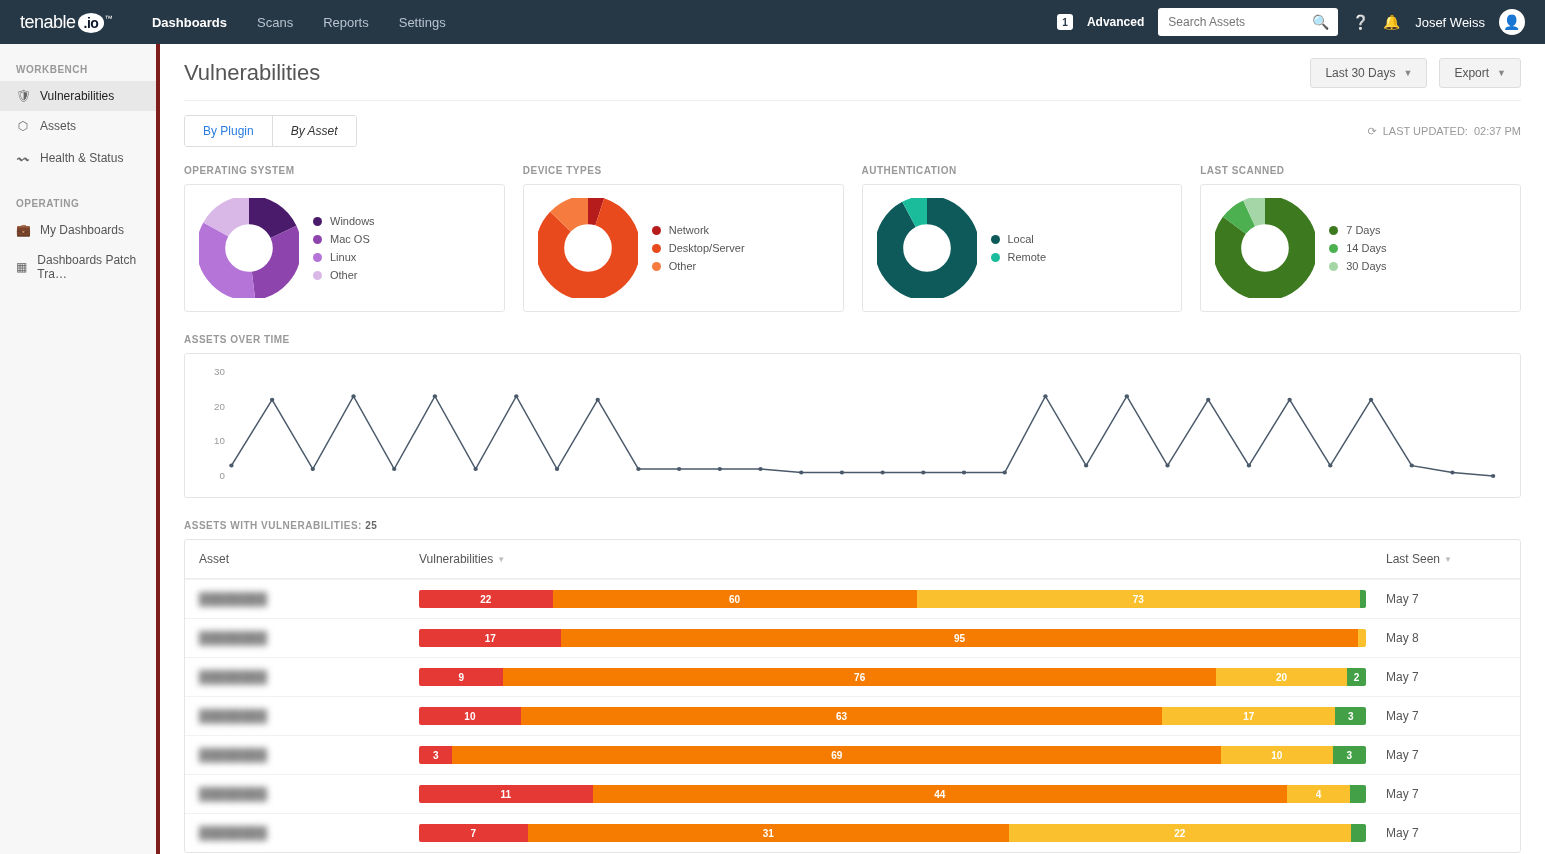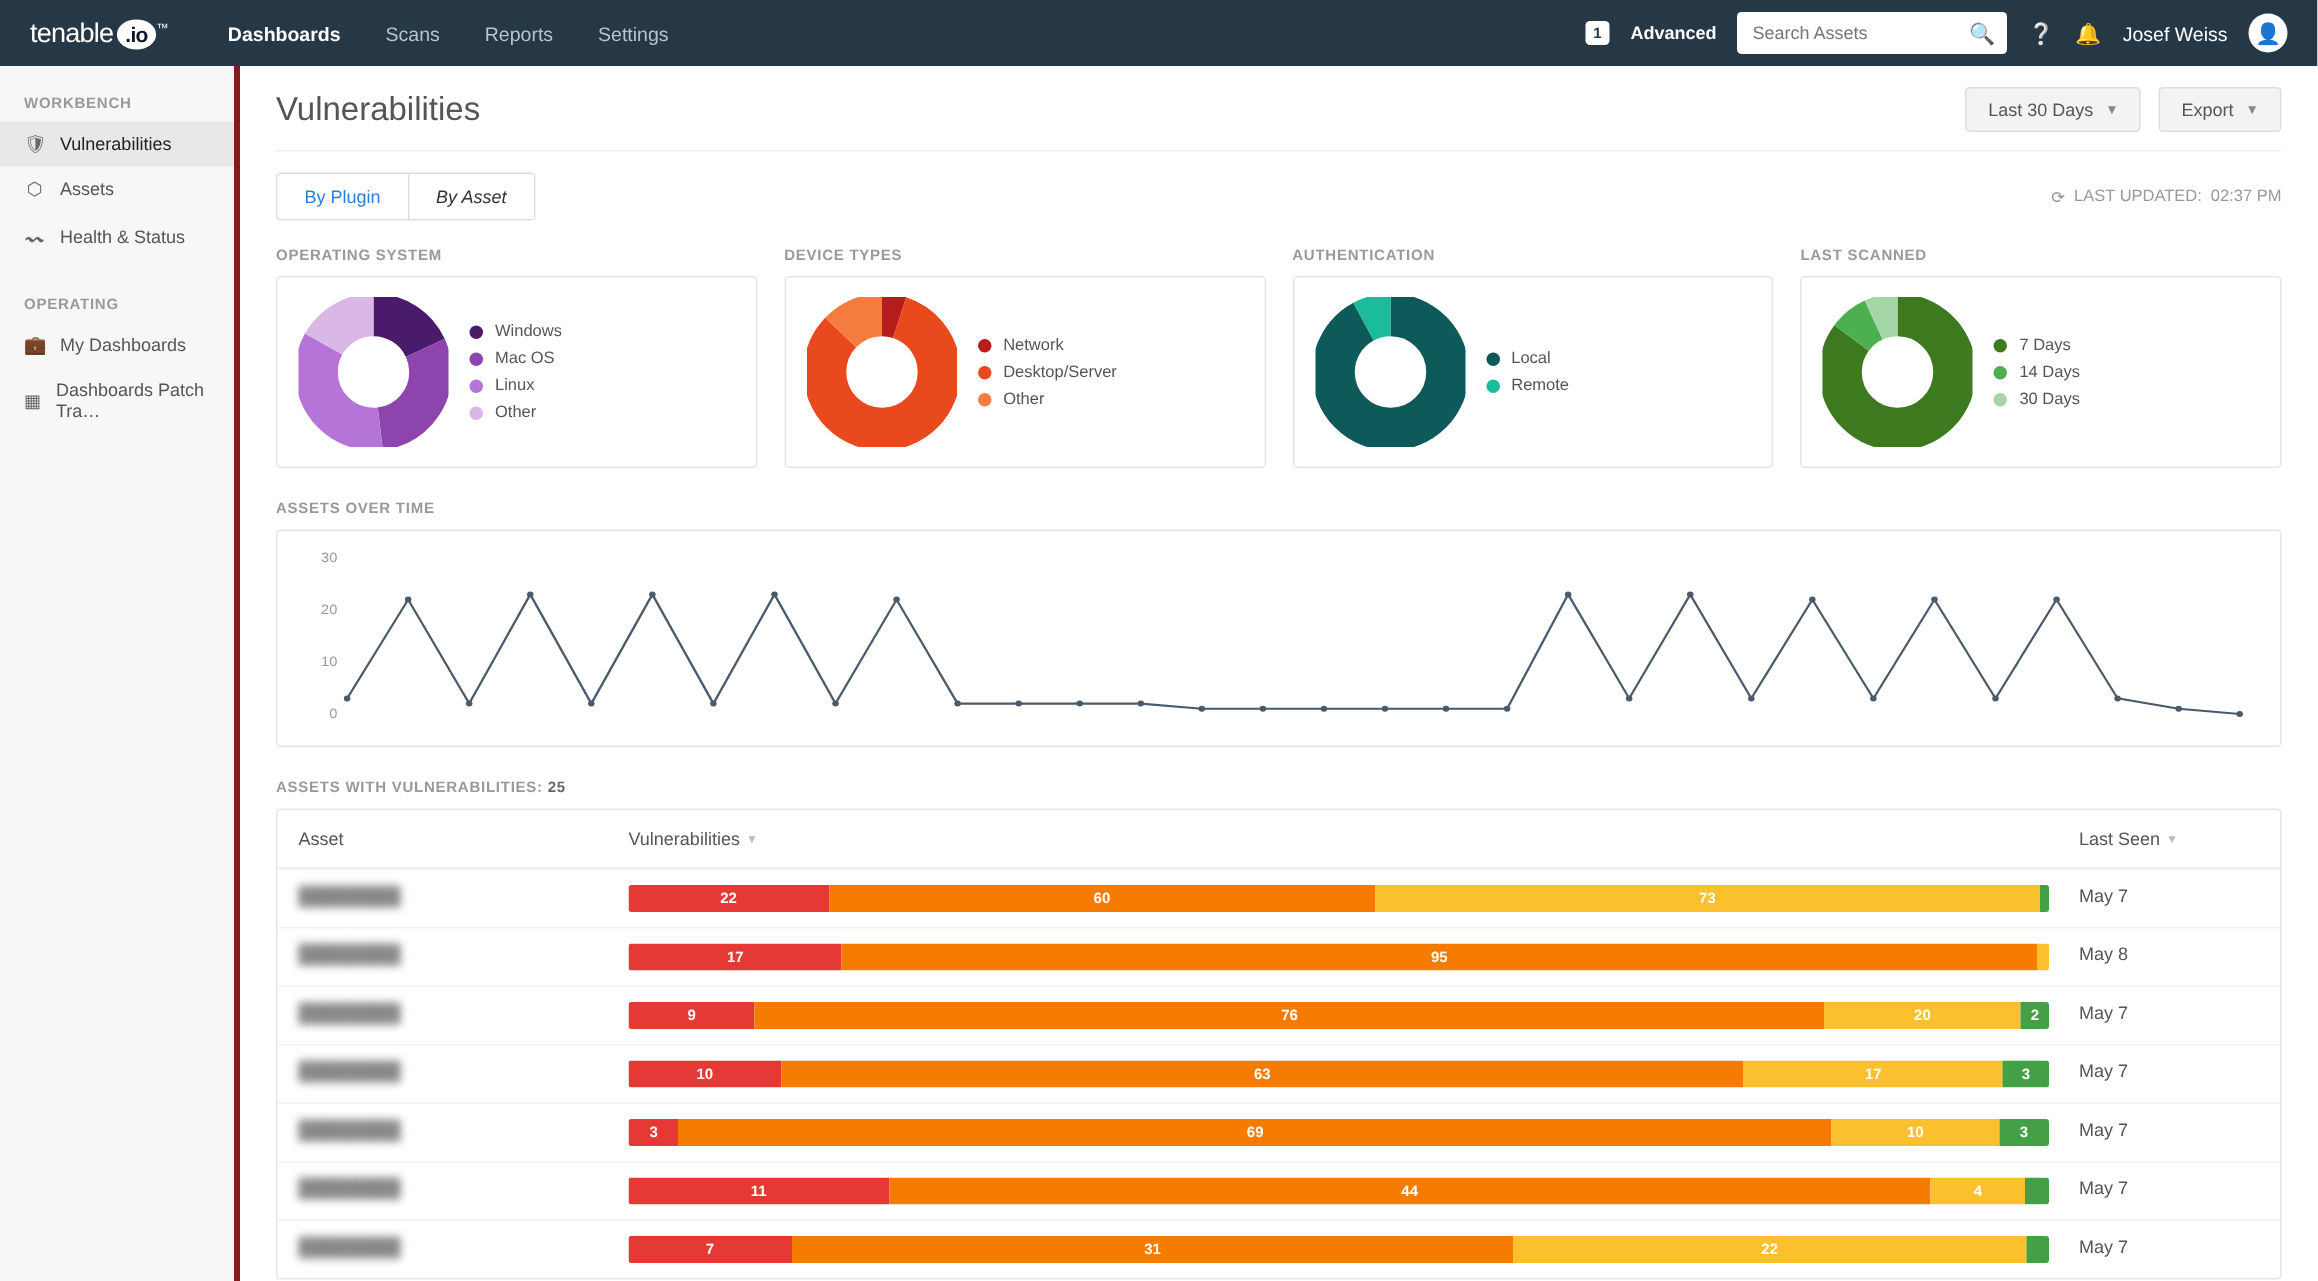--- a/index.html
+++ b/index.html
@@ -47,21 +47,21 @@
 .legend-dot { width: 9px; height: 9px; border-radius: 50%; flex-shrink: 0; }
 .section-label { font-size: 10px; color: #999; font-weight: 600; letter-spacing: 0.5px; margin-bottom: 8px; }
 .line-card { border: 1px solid #e5e5e5; border-radius: 3px; padding: 12px 16px 8px 16px; margin-bottom: 22px; }
 .line-chart { width: 100%; height: 120px; }
 .table-wrap { border: 1px solid #e5e5e5; border-radius: 3px; }
 .thead { display: flex; padding: 12px 14px; font-size: 12px; color: #555; border-bottom: 1px solid #eee; }
 .th-asset { width: 220px; }
 .th-vuln { flex: 1; display: flex; align-items: center; gap: 4px; }
 .th-last { width: 120px; display: flex; align-items: center; gap: 4px; }
 .sort-caret { font-size: 8px; color: #bbb; }
-.trow { display: flex; align-items: flex-start; padding: 10px 14px; border-top: 1px solid #f2f2f2; font-size: 12px; }
+.trow { display: flex; align-items: center; padding: 10px 14px; border-top: 1px solid #f2f2f2; font-size: 12px; }
 .td-asset { width: 220px; color: #888; filter: blur(3px); user-select: none; }
 .td-vuln { flex: 1; padding-right: 20px; }
 .td-last { width: 120px; color: #555; }
 .vuln-bar { display: flex; height: 18px; border-radius: 2px; overflow: hidden; }
 .seg { color: #fff; font-size: 10px; font-weight: 600; display: flex; align-items: center; justify-content: center; min-width: 18px; }
 .seg.crit { background: #e53935; }
 .seg.high { background: #f57c00; }
 .seg.med { background: #fbc02d; }
 .seg.low { background: #43a047; }
 .ytick { font-size: 9px; fill: #999; }

